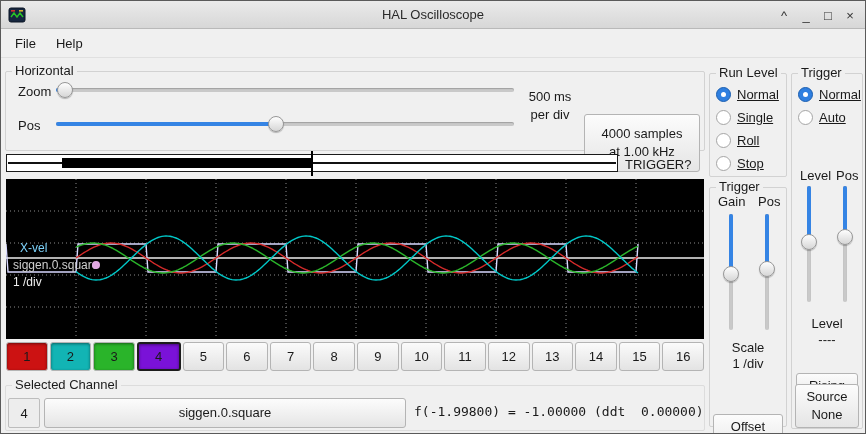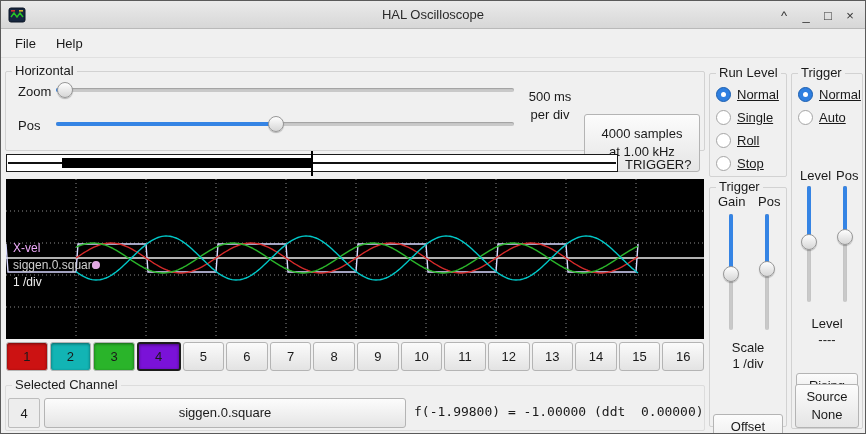--- a/index.html
+++ b/index.html
@@ -53,21 +53,21 @@
   .recordbar { position:absolute; left:5px; top:153px; width:612px; height:18px;
     background:#fff; border:1px solid #1a1a1a; }
   .rec-thin { position:absolute; left:1px; right:1px; top:7px; height:2px; background:#111; }
   .rec-thick { position:absolute; left:9%; width:41%; top:3px; height:10px; background:#000; }
   .rec-marker { position:absolute; left:calc(50% - 1px); top:-4px; width:2px; height:25px; background:#000; }
   .trig-status { position:absolute; left:624px; top:156px; }
   
   .scope { position:absolute; left:5px; top:178px; width:698px; height:160px; background:#000; }
   .scope svg { position:absolute; left:0; top:0; width:100%; height:100%; }
   .ov { position:absolute; font-size:12px; }
-  .ov-red { left:7px; top:62px; color:#f0abfc; }
+  .ov-red { left:14px; top:62px; color:#7dd3fc; }
   .ov-name { left:7px; top:79px; color:#cfcfcf; }
   .ov-div { left:7px; top:96px; color:#eeeeee; }
   .ov-dot { position:absolute; left:86px; top:82px; width:8px; height:8px; border-radius:50%; background:#e2a8e2; }
   
   .chrow { position:absolute; left:5px; top:341px; width:698px; height:29px; display:flex; gap:2px; }
   .chbtn { flex:1; display:flex; align-items:center; justify-content:center;
     background:linear-gradient(#fbfbfb,#e3e3e3); border:1px solid #b4b4b4; border-radius:3px; cursor:pointer; }
   .chbtn.selected { border:2px solid #1c1c1c; }
   
   .flatbox { position:absolute; display:flex; align-items:center; justify-content:center;

